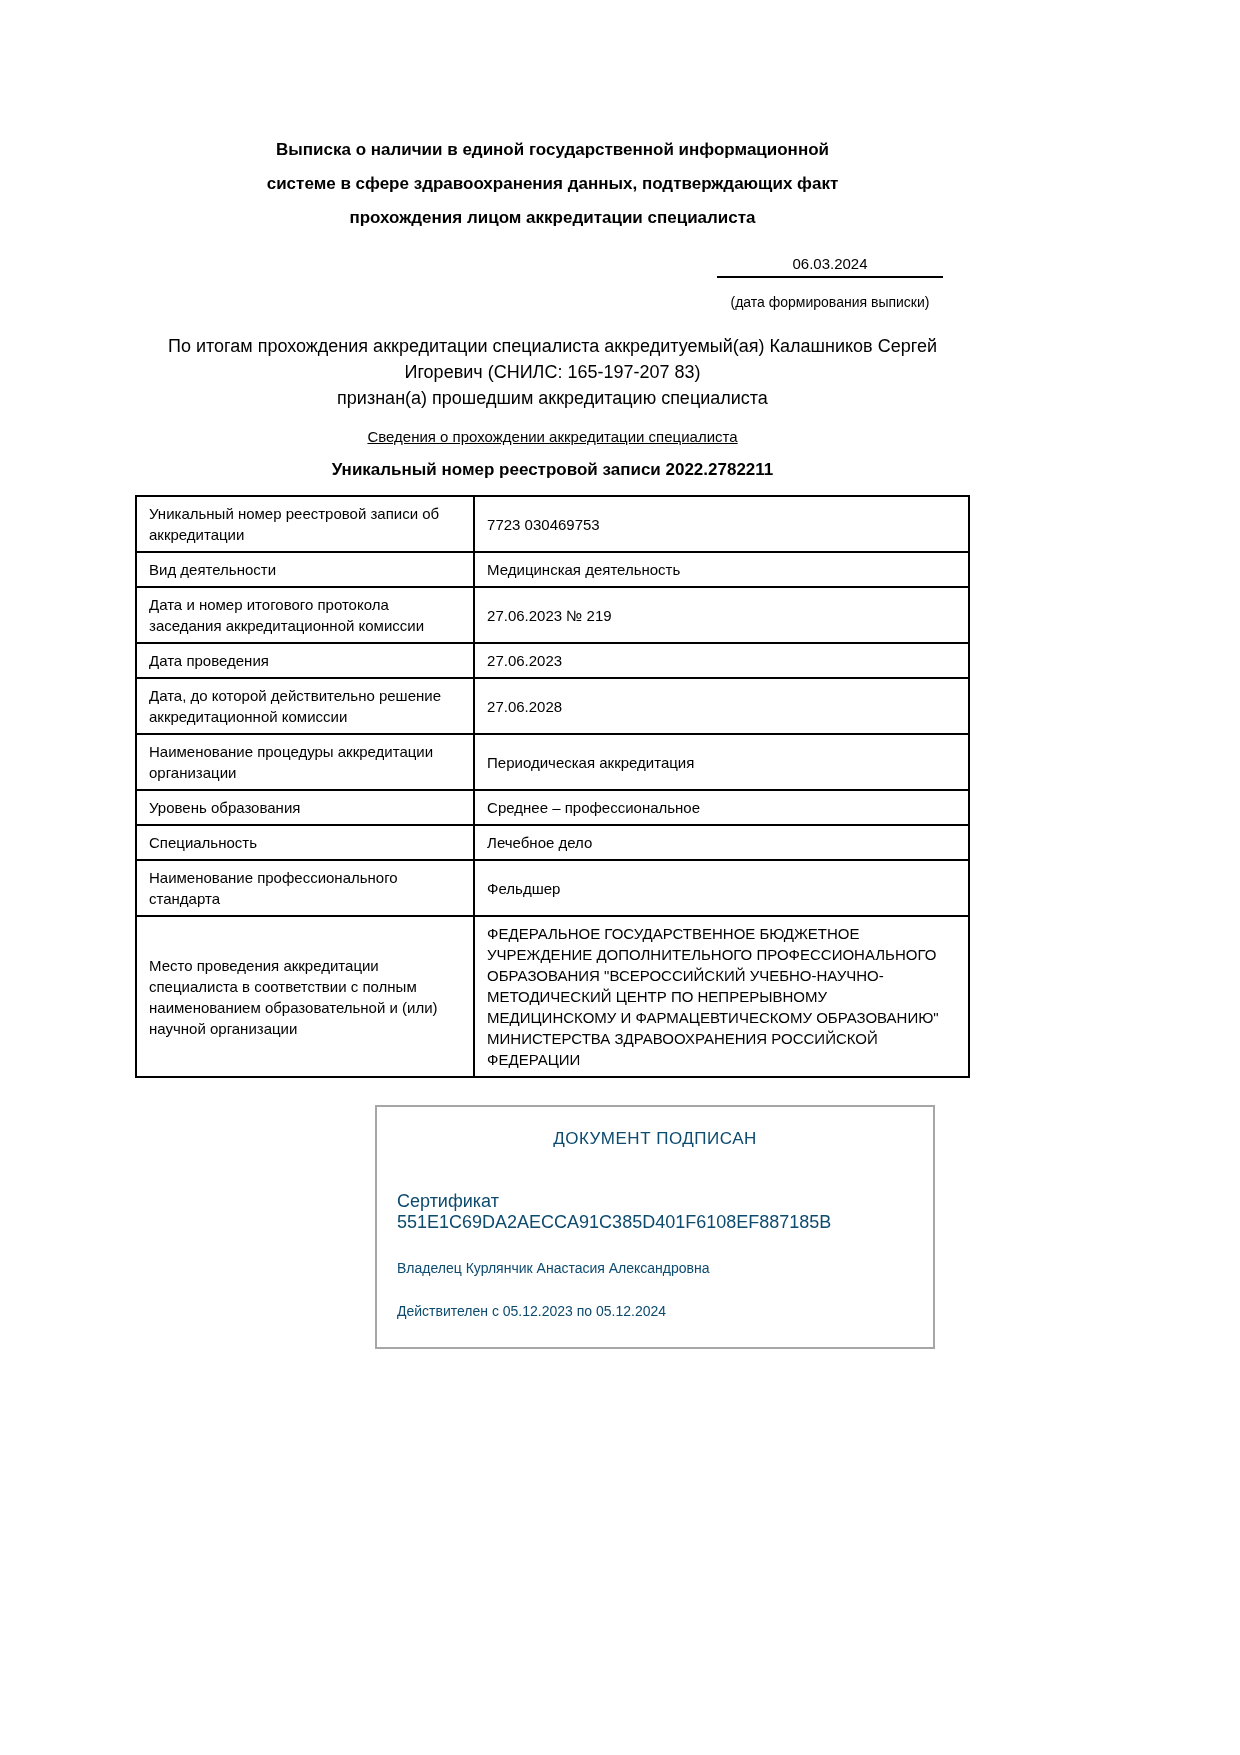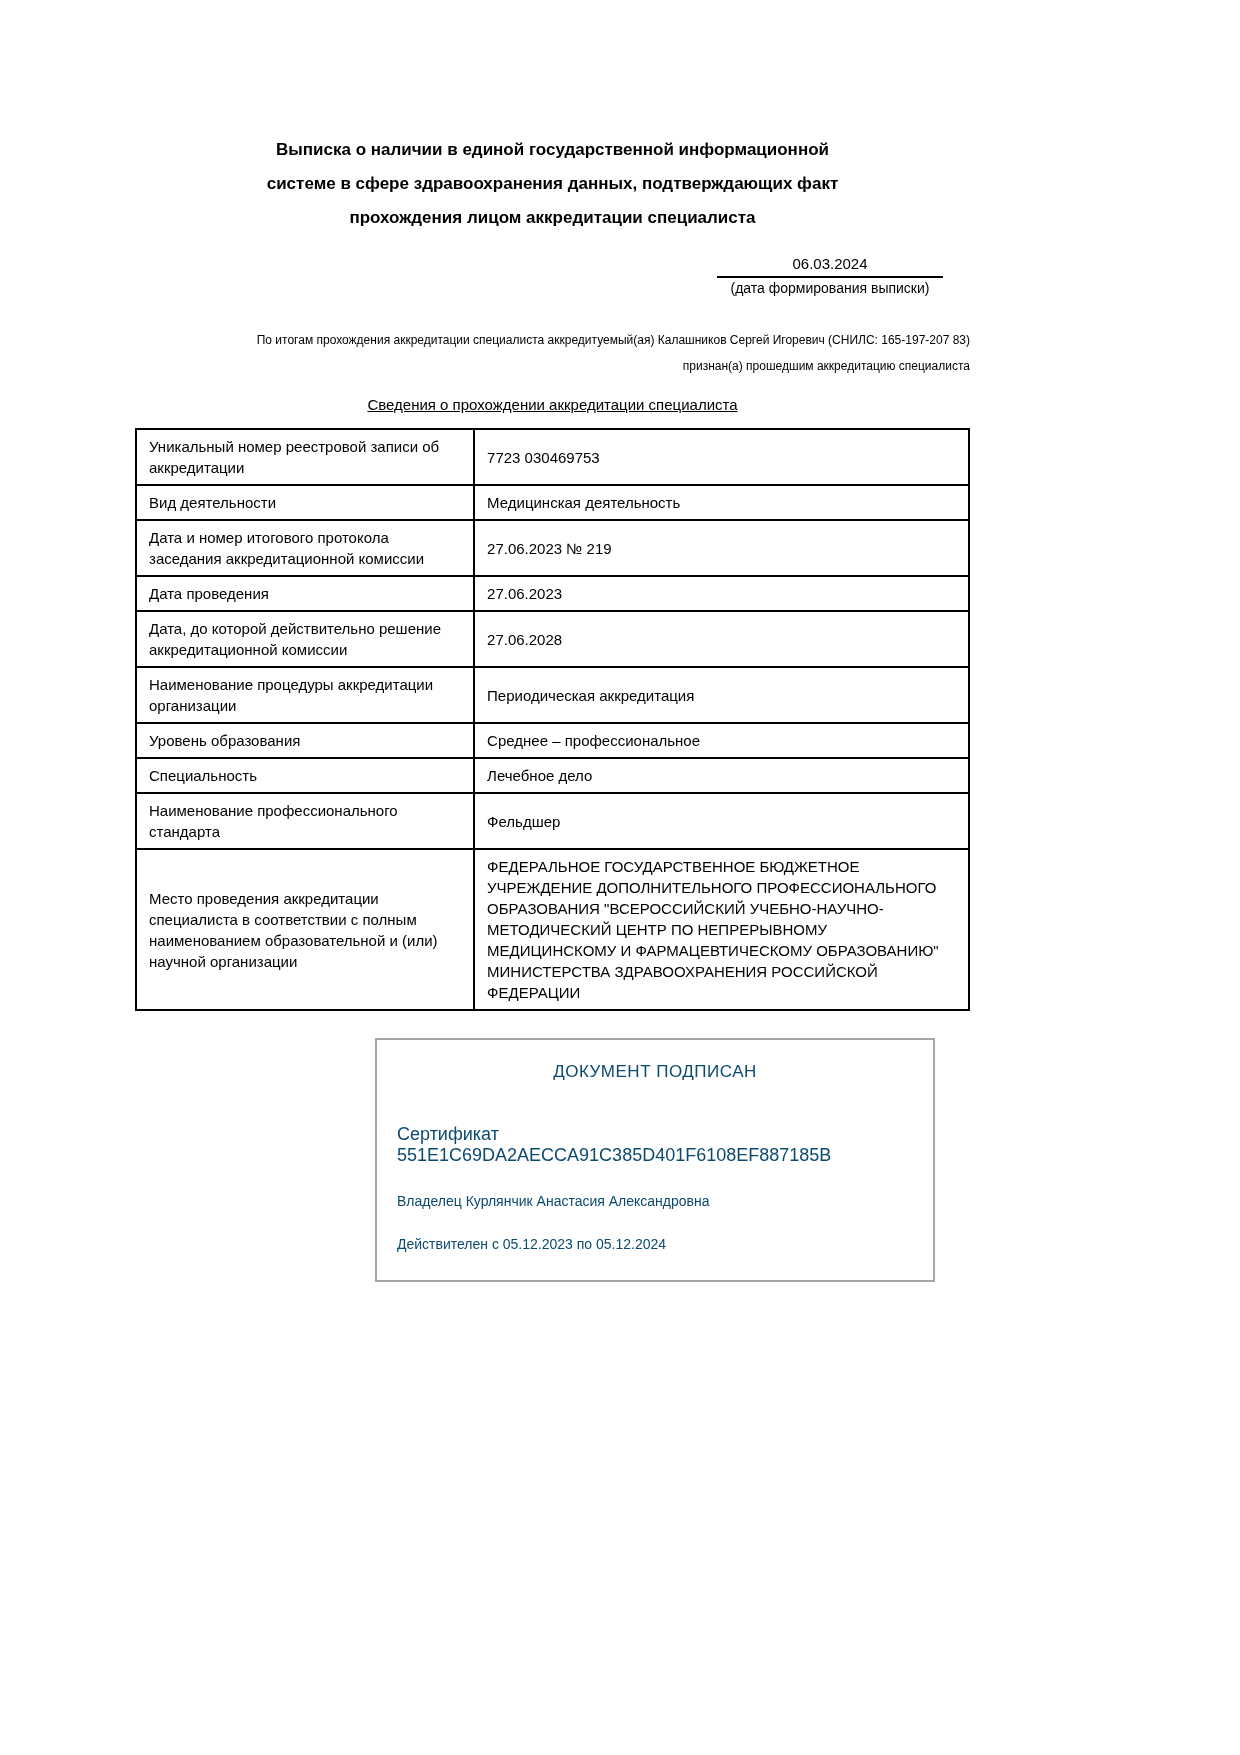--- a/index.html
+++ b/index.html
@@ -29,27 +29,27 @@
   }
   .date-value {
     font-size: 15px;
     line-height: 22px;
     border-bottom: 2px solid #000000;
     padding-bottom: 1px;
   }
   .date-caption {
     font-size: 14px;
     line-height: 19px;
-    padding-top: 1px;
+    padding-top: 15px;
   }
 
   .intro {
-    margin-top: 29px;
-    text-align: right;
-    font-size: 12px;
+    margin-top: 21px;
+    text-align: center;
+    font-size: 18px;
     line-height: 26px;
   }
 
   .section-heading {
     margin-top: 17px;
     text-align: center;
     font-size: 15px;
     text-decoration: underline;
   }
 
@@ -120,20 +120,21 @@
       <div class="date-caption">(дата формирования выписки)</div>
     </div>
 
     <div class="intro">
       <div>По итогам прохождения аккредитации специалиста аккредитуемый(ая) Калашников Сергей Игоревич (СНИЛС: 165-197-207 83)</div>
       <div>признан(а) прошедшим аккредитацию специалиста</div>
     </div>
 
     <div class="section-heading">Сведения о прохождении аккредитации специалиста</div>
 
+    <div class="registry-heading">Уникальный номер реестровой записи 2022.2782211</div>
 
     <table class="acc-table">
       <tbody>
         <tr>
           <td class="col-label">Уникальный номер реестровой записи об аккредитации</td>
           <td class="col-value">7723 030469753</td>
         </tr>
         <tr>
           <td class="col-label">Вид деятельности</td>
           <td class="col-value">Медицинская деятельность</td>

